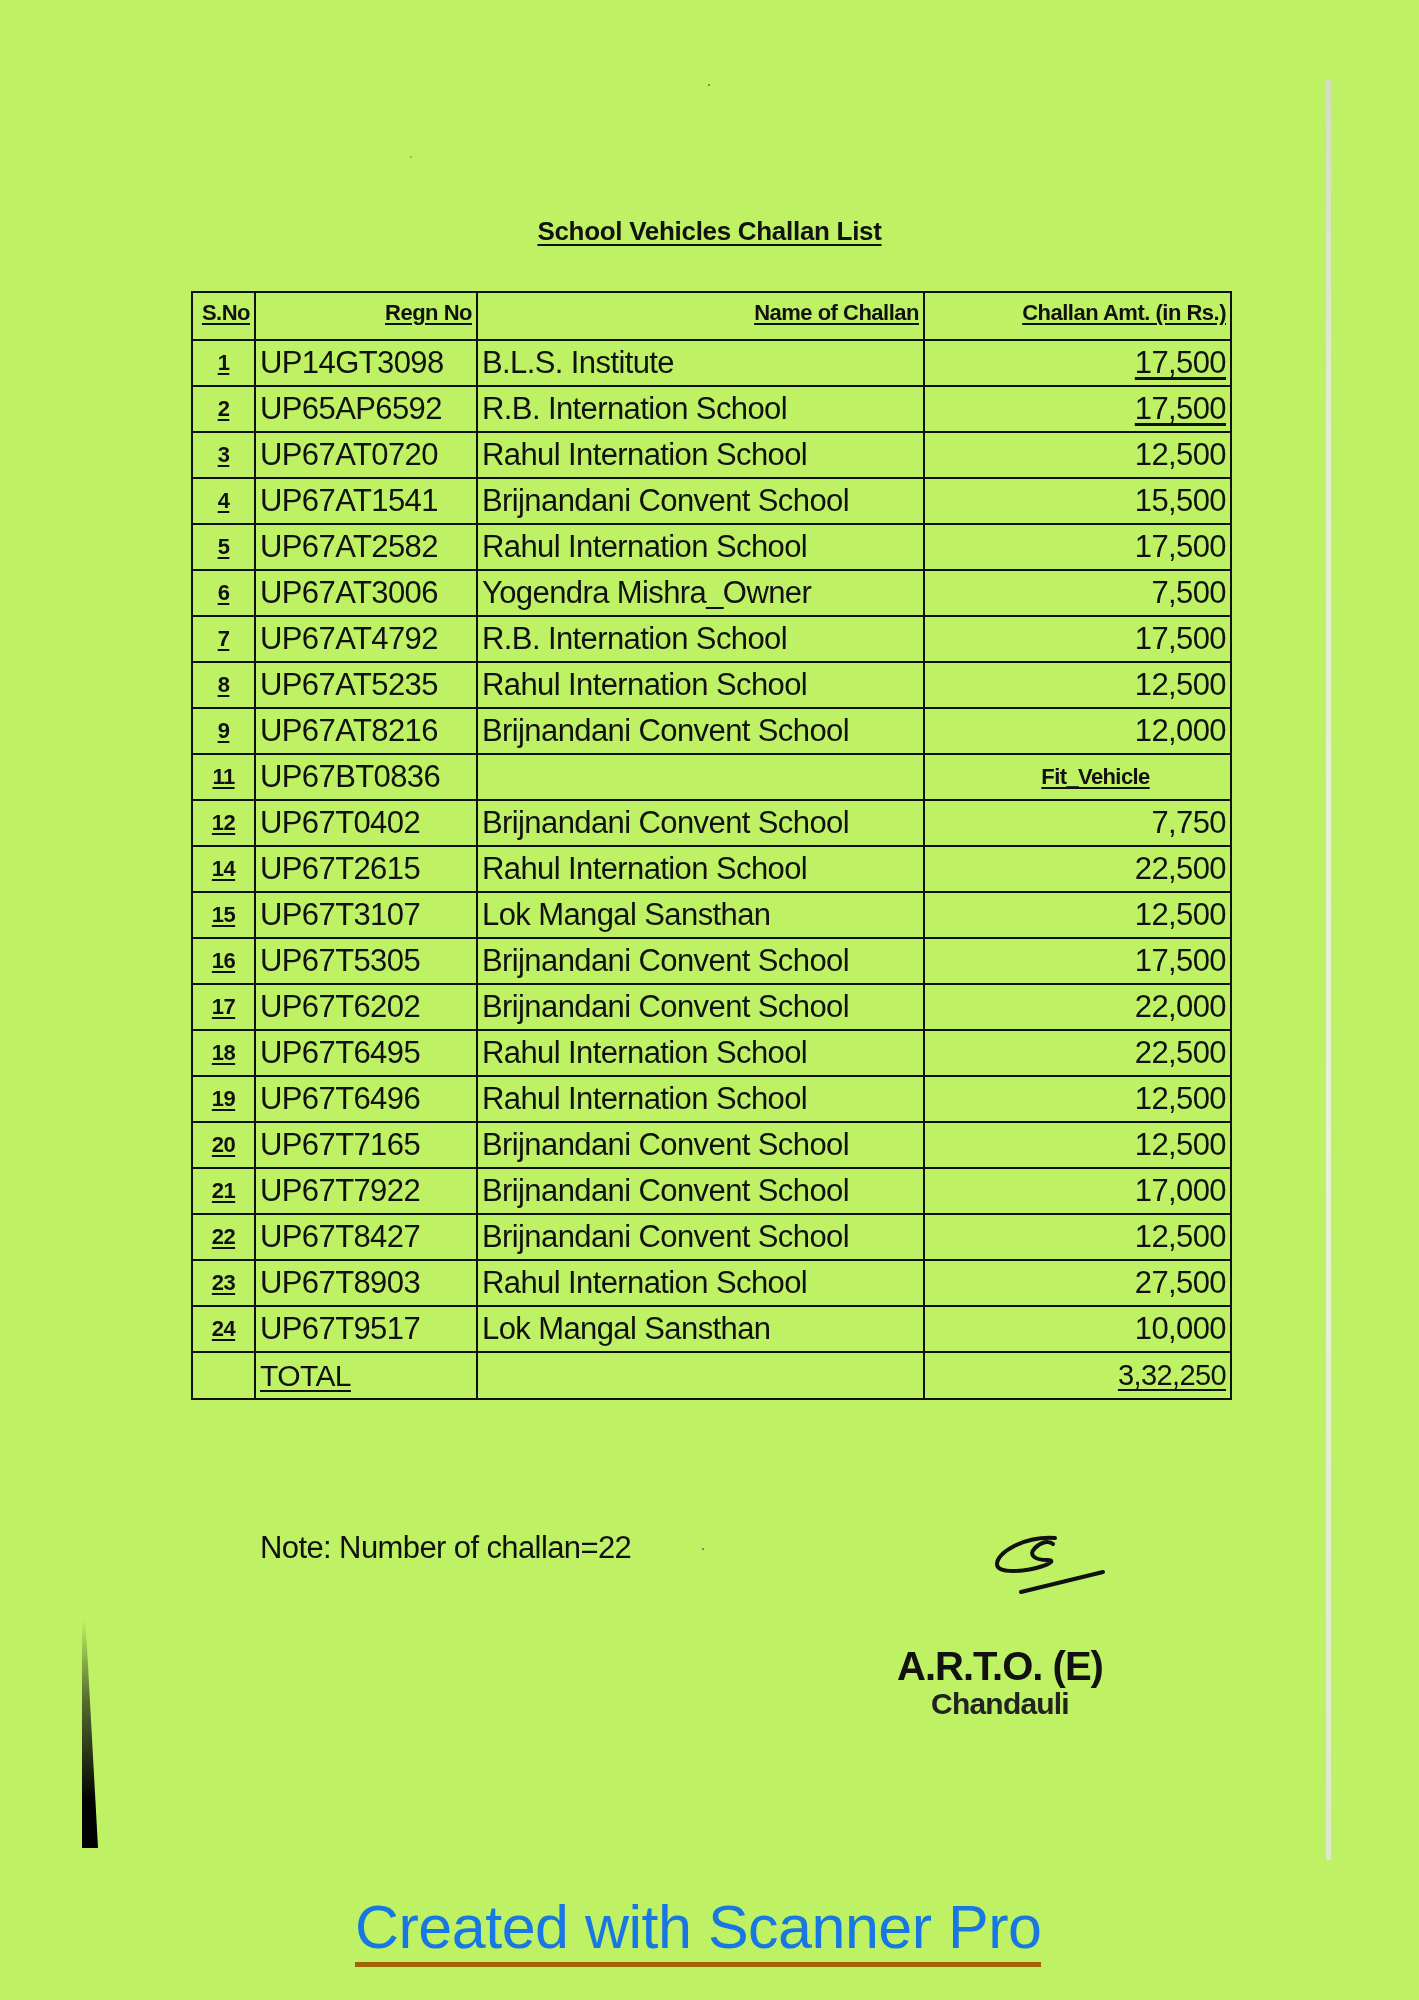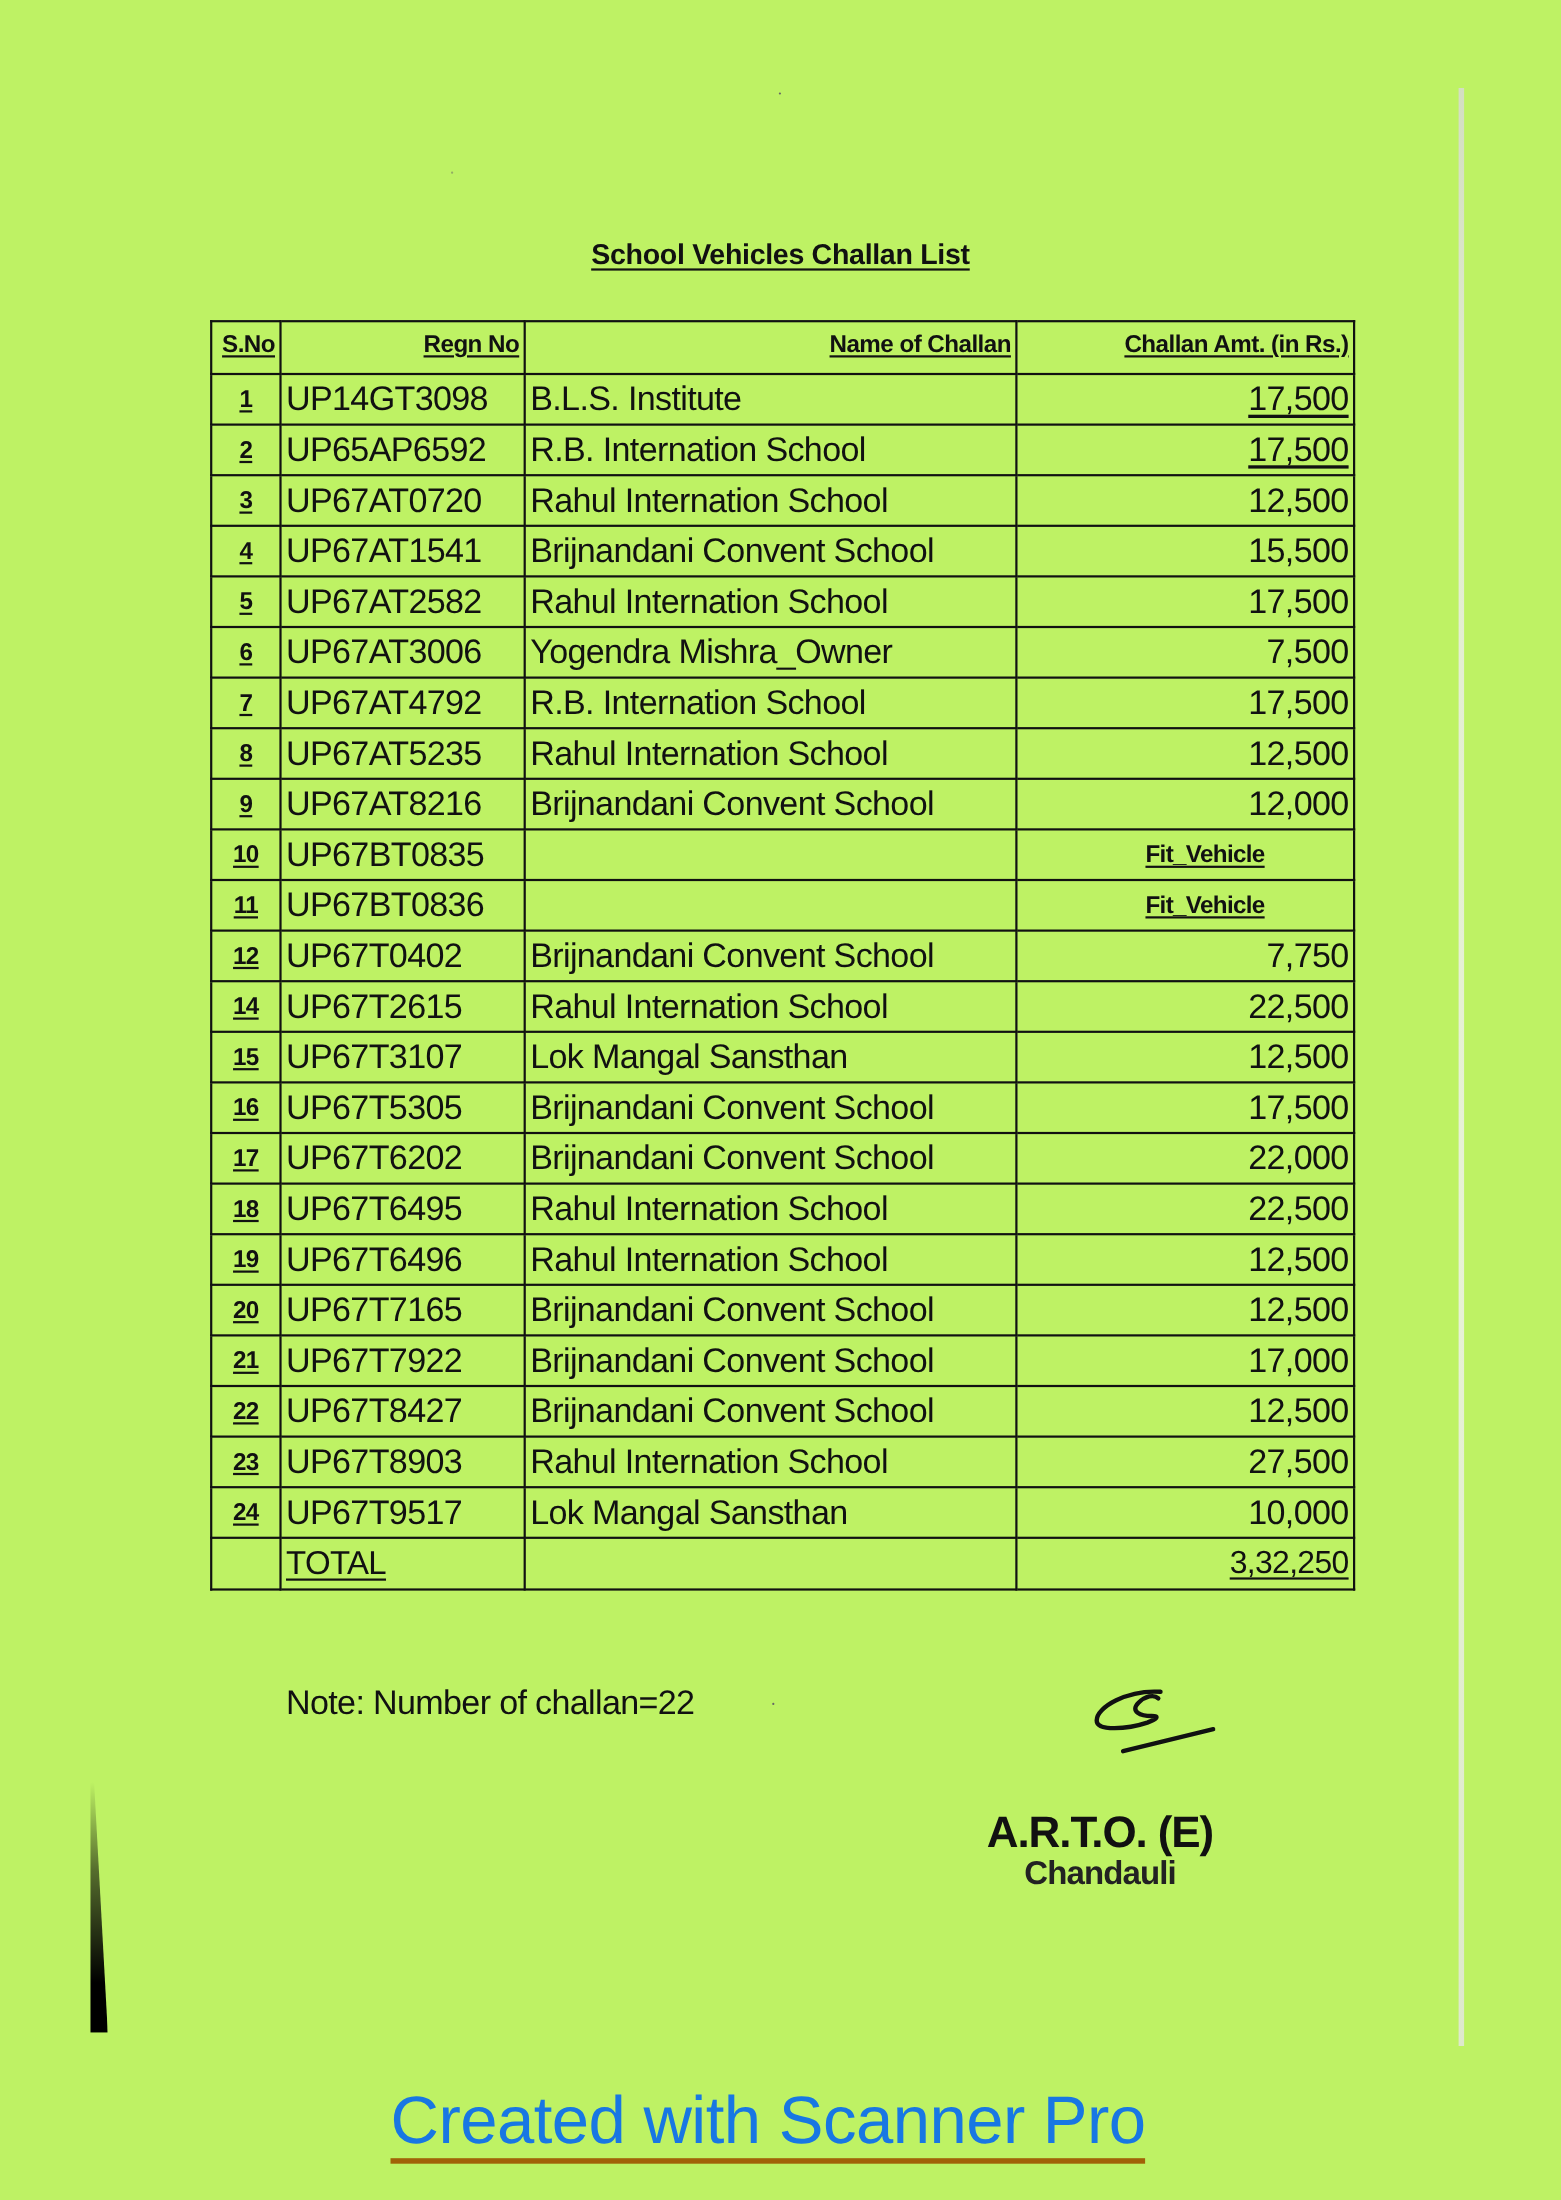--- a/index.html
+++ b/index.html
@@ -272,26 +272,20 @@
           <td>Rahul Internation School</td>
           <td class="amt"><span>12,500</span></td>
         </tr>
         <tr>
           <td class="sno"><span>9</span></td>
           <td>UP67AT8216</td>
           <td>Brijnandani Convent School</td>
           <td class="amt"><span>12,000</span></td>
         </tr>
         <tr>
-          <td class="sno"><span>10</span></td>
-          <td>UP67BT0835</td>
-          <td></td>
-          <td class="amt fit"><span>Fit_Vehicle</span></td>
-        </tr>
-        <tr>
           <td class="sno"><span>11</span></td>
           <td>UP67BT0836</td>
           <td></td>
           <td class="amt fit"><span>Fit_Vehicle</span></td>
         </tr>
         <tr>
           <td class="sno"><span>12</span></td>
           <td>UP67T0402</td>
           <td>Brijnandani Convent School</td>
           <td class="amt"><span>7,750</span></td>

